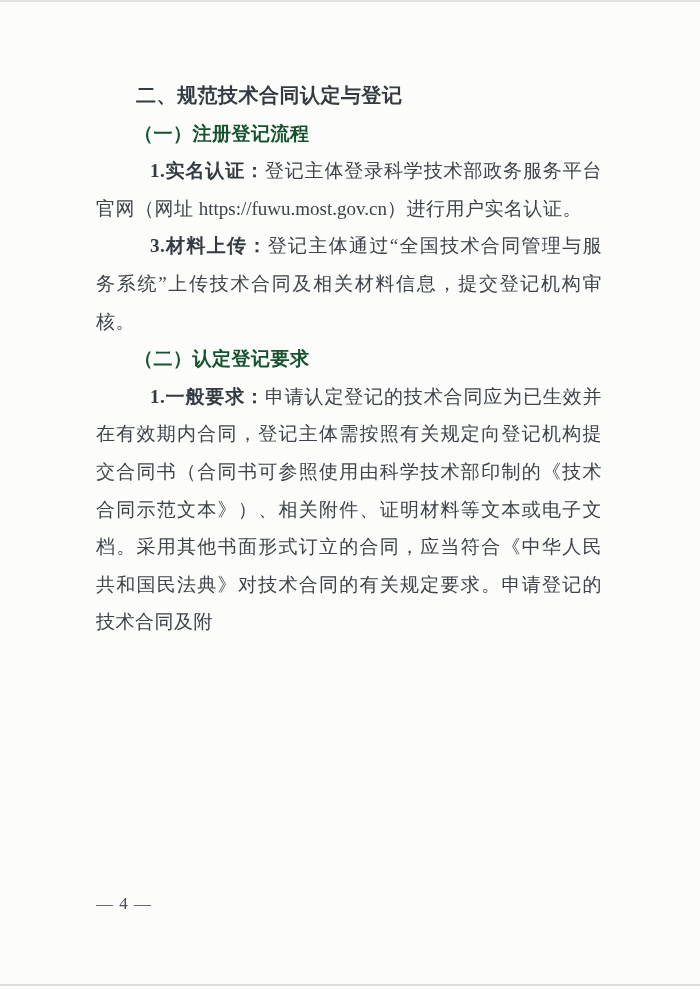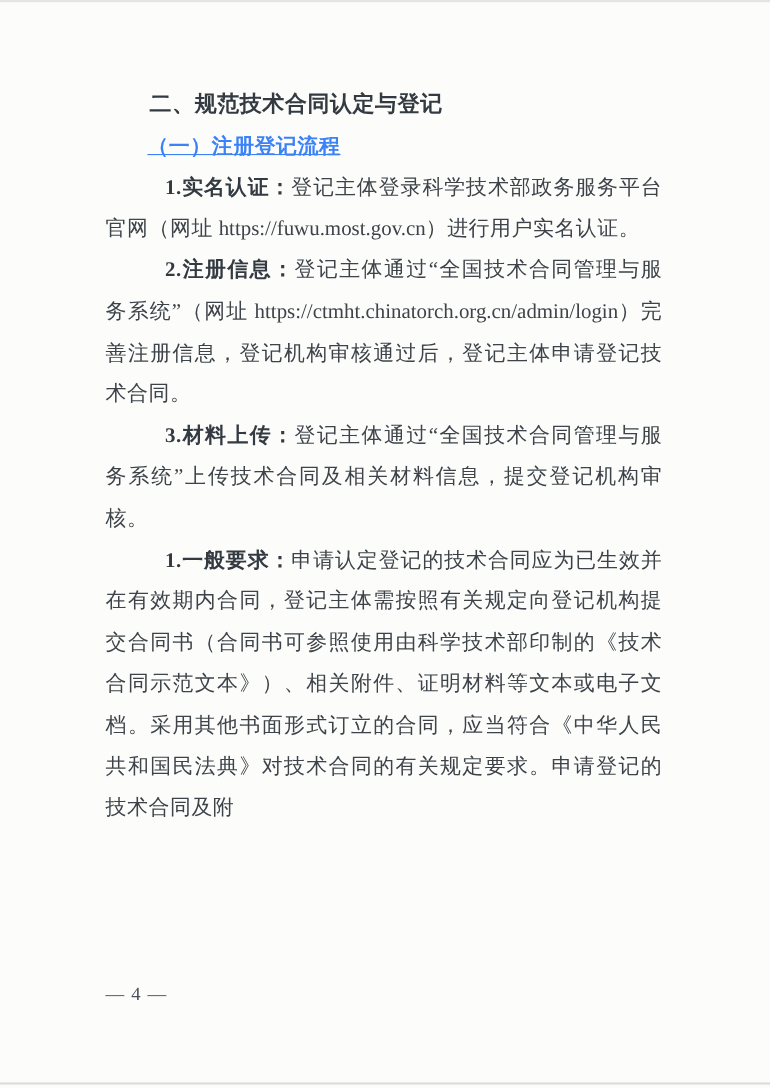--- a/index.html
+++ b/index.html
@@ -43,22 +43,21 @@
     text-indent: 2em;
   }
   .h1 {
     font-family: "Liberation Sans", "DejaVu Sans", sans-serif;
     font-weight: 700;
     font-size: 20px;
     color: #333a41;
   }
   .h2 {
     font-weight: 700;
-    color: #3b82f6;
-    text-decoration: underline;
+    color: #14532d;
   }
   .b {
     font-weight: 700;
     color: #333a41;
     margin-left: 16px;
   }
   .url {
     letter-spacing: 0;
     word-break: break-all;
   }
@@ -81,29 +80,27 @@
 
     <p class="h1">二、规范技术合同认定与登记</p>
 
 
     <p class="h2">（一）注册登记流程</p>
 
     <p>
       <span class="b">1.实名认证：</span><span>登记主体登录科学技术部政务服务平台官网（网址 </span><span class="url">https://fuwu.most.gov.cn</span><span>）进行用户实名认证。</span>
     </p>
 
-    <p>
-      <span class="b">2.注册信息：</span><span>登记主体通过“全国技术合同管理与服务系统”（网址 </span><span class="url">https://ctmht.chinatorch.org.cn/admin/login</span><span>）完善注册信息，登记机构审核通过后，登记主体申请登记技术合同。</span>
-    </p>
 
     <p>
       <span class="b">3.材料上传：</span><span>登记主体通过“全国技术合同管理与服务系统”上传技术合同及相关材料信息，提交登记机构审核。</span>
     </p>
 
 
+    <p class="h2">（二）认定登记要求</p>
 
     <p>
       <span class="b">1.一般要求：</span><span>申请认定登记的技术合同应为已生效并在有效期内合同，登记主体需按照有关规定向登记机构提交合同书（合同书可参照使用由科学技术部印制的《技术合同示范文本》）、相关附件、证明材料等文本或电子文档。采用其他书面形式订立的合同，应当符合《中华人民共和国民法典》对技术合同的有关规定要求。申请登记的技术合同及附</span>
     </p>
 
   </div>
 
   <div class="pagenum">— 4 —</div>
 
   <div class="edge-bottom"></div>

